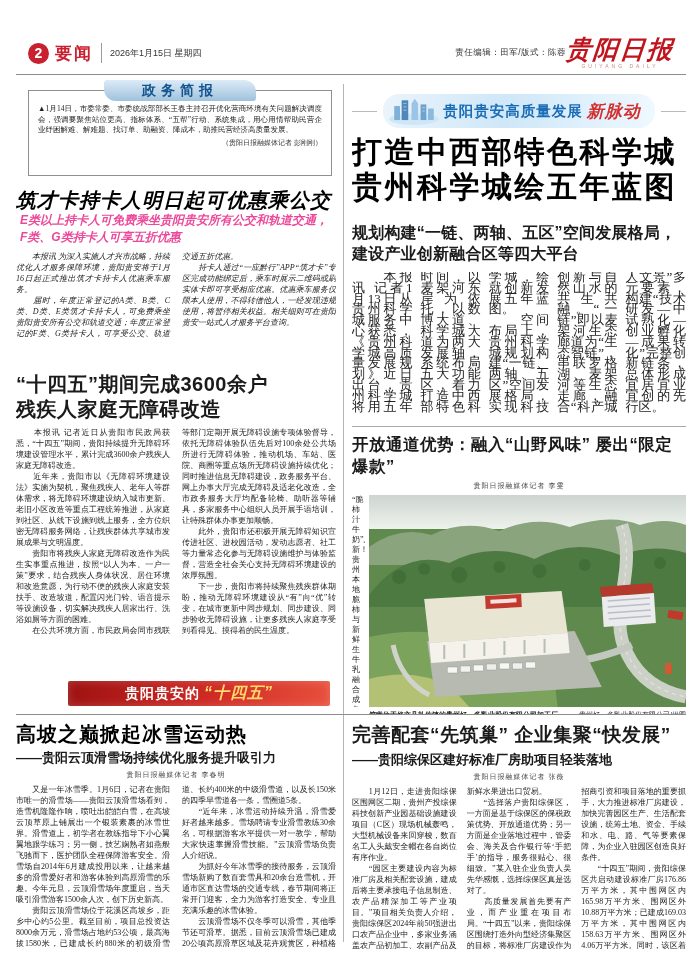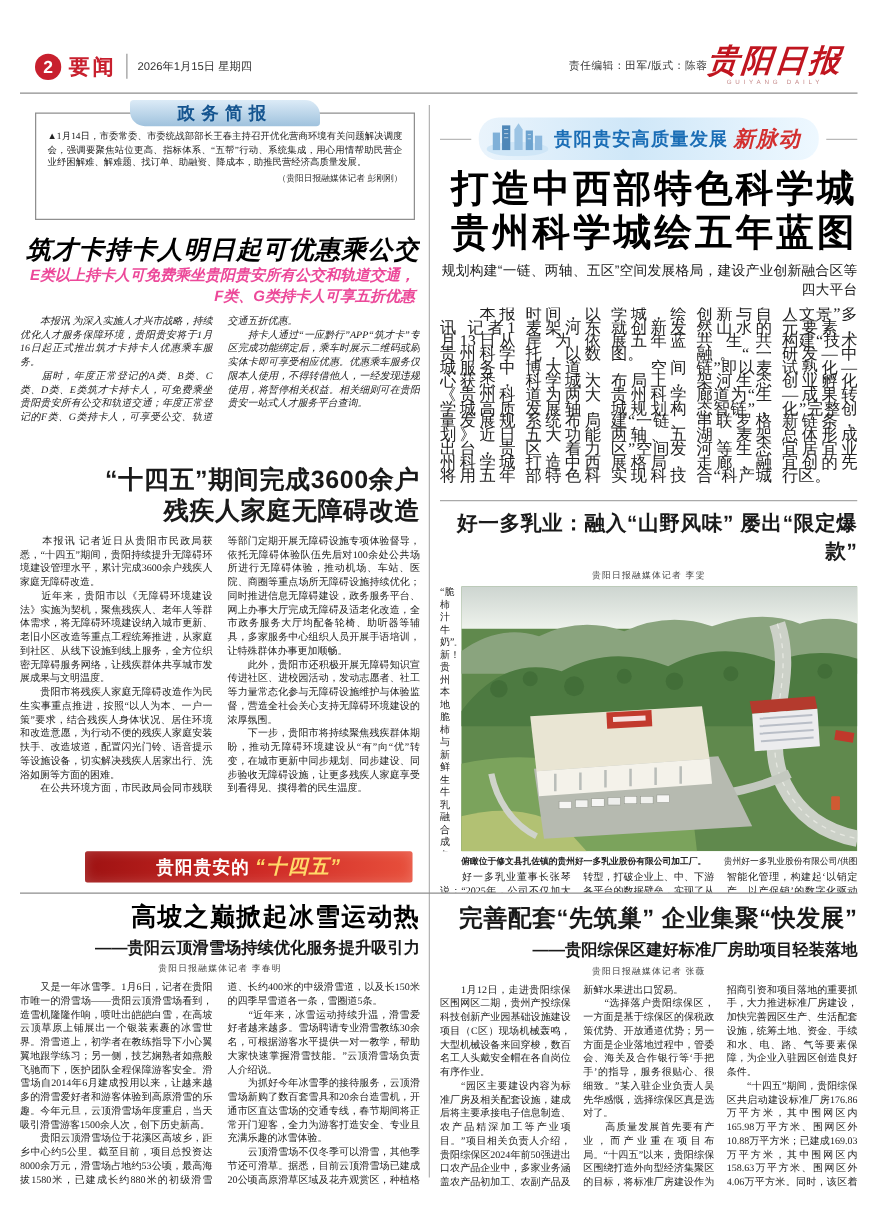--- a/index.html
+++ b/index.html
@@ -24,21 +24,21 @@
   
   .col-left{position:absolute;top:80px;left:16px;width:320px;height:634px;overflow:hidden;}
   .col-right{position:absolute;top:80px;left:352px;width:334px;height:634px;overflow:hidden;}
   .vdivider{position:absolute;top:84px;left:343px;width:1px;height:858px;background:#b5b5b5;}
   .mid-rule{position:absolute;top:714px;left:16px;right:14px;border-top:1px solid #8d8d8d;}
 
   
   .body-text{font-family:"Liberation Serif",serif;font-size:8px;line-height:11px;text-align:justify;
              color:#222;white-space:pre-line;overflow:hidden;}
   .byline{font-size:7px;color:#444;text-align:center;letter-spacing:1px;margin:3px 0 4px;}
-  .h-center{text-align:right;}
+  .h-center{text-align:left;}
 
   
   .brief-box{position:relative;margin:10px 4px 0 12px;border:1px solid #8f8f8f;padding:13px 9px 5px;height:66px;}
   .brief-ribbon{position:absolute;top:-11px;left:50%;transform:translateX(-50%);width:152px;height:21px;
       background:linear-gradient(180deg,#dcebf7,#9fc2dd);border-radius:3px 12px 3px 12px;
       display:flex;align-items:center;justify-content:center;}
   .brief-ribbon span{color:#14548f;font-weight:bold;font-size:14px;letter-spacing:5px;}
   .brief-body{font-family:"Liberation Serif",serif;font-size:7.5px;line-height:10.5px;text-align:justify;color:#222;}
   .brief-credit{font-size:7px;text-align:right;color:#333;margin-top:2px;}
 
@@ -71,21 +71,21 @@
   .art-ski .body-text{height:168px;margin-top:3px;}
 
   
   .badge-row{display:flex;align-items:center;gap:6px;margin-top:14px;}
   .badge-row .line{flex:1;height:1px;background:#b9b9b9;}
   .np-badge{position:relative;display:flex;align-items:center;gap:4px;padding:3px 14px 3px 6px;
       background:linear-gradient(90deg,#eaf4fc,#cfe7f8 45%,#eef8ff);border-radius:16px;}
   .np-badge .t1{color:#1a6db5;font-weight:900;font-size:14.5px;letter-spacing:1px;}
   .np-badge .t2{color:#d32f2f;font-weight:900;font-style:italic;font-size:17px;letter-spacing:1px;}
   .sci-h{font-size:30px;font-weight:900;letter-spacing:2.5px;line-height:35px;color:#000;}
-  .sci-deck{font-size:11px;font-weight:normal;margin-top:5px;letter-spacing:0.2px;}
+  .sci-deck{font-size:16px;font-weight:bold;margin-top:19px;letter-spacing:0.2px;}
   .art-science .body-text{height:146px;margin-top:7px;font-size:13px;line-height:10.8px;}
   .rule-thin{border-top:1px solid #a9a9a9;margin-top:8px;}
 
   
   .art-dairy{margin-top:7px;}
   .dairy-h{font-size:16.5px;font-weight:900;letter-spacing:0.5px;}
   .photo-row{display:flex;gap:4px;margin-top:2px;}
   .side-strip{width:13px;height:212px;overflow:hidden;font-family:"Liberation Serif",serif;
       font-size:8px;line-height:10px;word-break:break-all;color:#222;}
   .photo{flex:1;height:212px;}
@@ -193,21 +193,21 @@
       <div class="sci-h h-center">贵州科学城绘五年蓝图</div>
       <div class="sci-deck h-center">规划构建“一链、两轴、五区”空间发展格局，建设产业创新融合区等四大平台</div>
       <div class="body-text cols5">　　本报讯 记者1月13日从贵州科学城服务中心获悉，《贵州科学城高质量发展规划》近日出台，贵州科学城将用五年时间，以麦架河东岸为依托，以数博大道、科学城大道为两大发展轴，系统布局五大功能区，着力打造中西部特色科学城，绘就创新发展五年蓝图。
 　　空间布局上，贵州科学城规划构建“一链、两轴、五区”空间发展格局，实现科技创新与自然山水的共生共融。“一链”即以麦架河生态廊道为“生态智链”，串联罗格湖、麦架河等生态走廊，融合“科产城人文景”多元要素，构建“技术研发—中试熟化—创业孵化—成果转化”完整创新链条，总体形成宜居宜业宜创的先行区。
 　　“五区”中，科技创新策源区占比35%，主要聚焦基础研究与核心技术攻关，分为中心成熟区与北拓拓展区；沿麦架河中试转化带串联打造“生态+科技”创新带；军民融合创新区聚焦军工技术产业化，建设航空发动机维修基地、高可靠集成电路试验平台等重大项目；产业创新融合区重点承接科技成果就地转化，布局大数据、先进装备制造等产业集群；科技人才服务区则提供会展商务、教育医疗、生活配套等服务，实现“以产聚人、以人兴产”的良性循环。
 　　根据《规划》安排，贵州科学城规划范围分12.24平方公里的先行启动区与33平方公里拓展区，将按区域分步建设。先行启动区聚焦现有平台盘活与功能提升，打造“科技服务”“科研硬设施”“中试熟化”“创业孵化”四大平台，力争到2030年聚集各类创新平台100个以上、科技型企业1000家以上，高新技术产业产值突破千亿元，建成在中西部具有重要影响力的综合性科学中心重要承载地。</div>
       <div class="rule-thin"></div>
     </div>
 
     <div class="art-dairy">
-      <div class="dairy-h h-center">好一多乳业：融入“山野风味” 屡出“限定爆款”</div>
+      <div class="dairy-h h-center">开放通道优势：融入“山野风味” 屡出“限定爆款”</div>
       <div class="byline">贵阳日报融媒体记者 李雯</div>
       <div class="photo-row">
         <div class="side-strip">“脆柿汁牛奶”上新！贵州本地脆柿与新鲜生牛乳融合成冬日限定爆款</div>
         <div class="photo">
           <svg viewBox="0 0 316 212" preserveAspectRatio="none" aria-hidden="true">
             <defs>
               <linearGradient id="sky" x1="0" y1="0" x2="0" y2="1">
                 <stop offset="0" stop-color="#cdd5d0"></stop>
                   <stop offset="1" stop-color="#eef2ec"></stop>
               </linearGradient>

